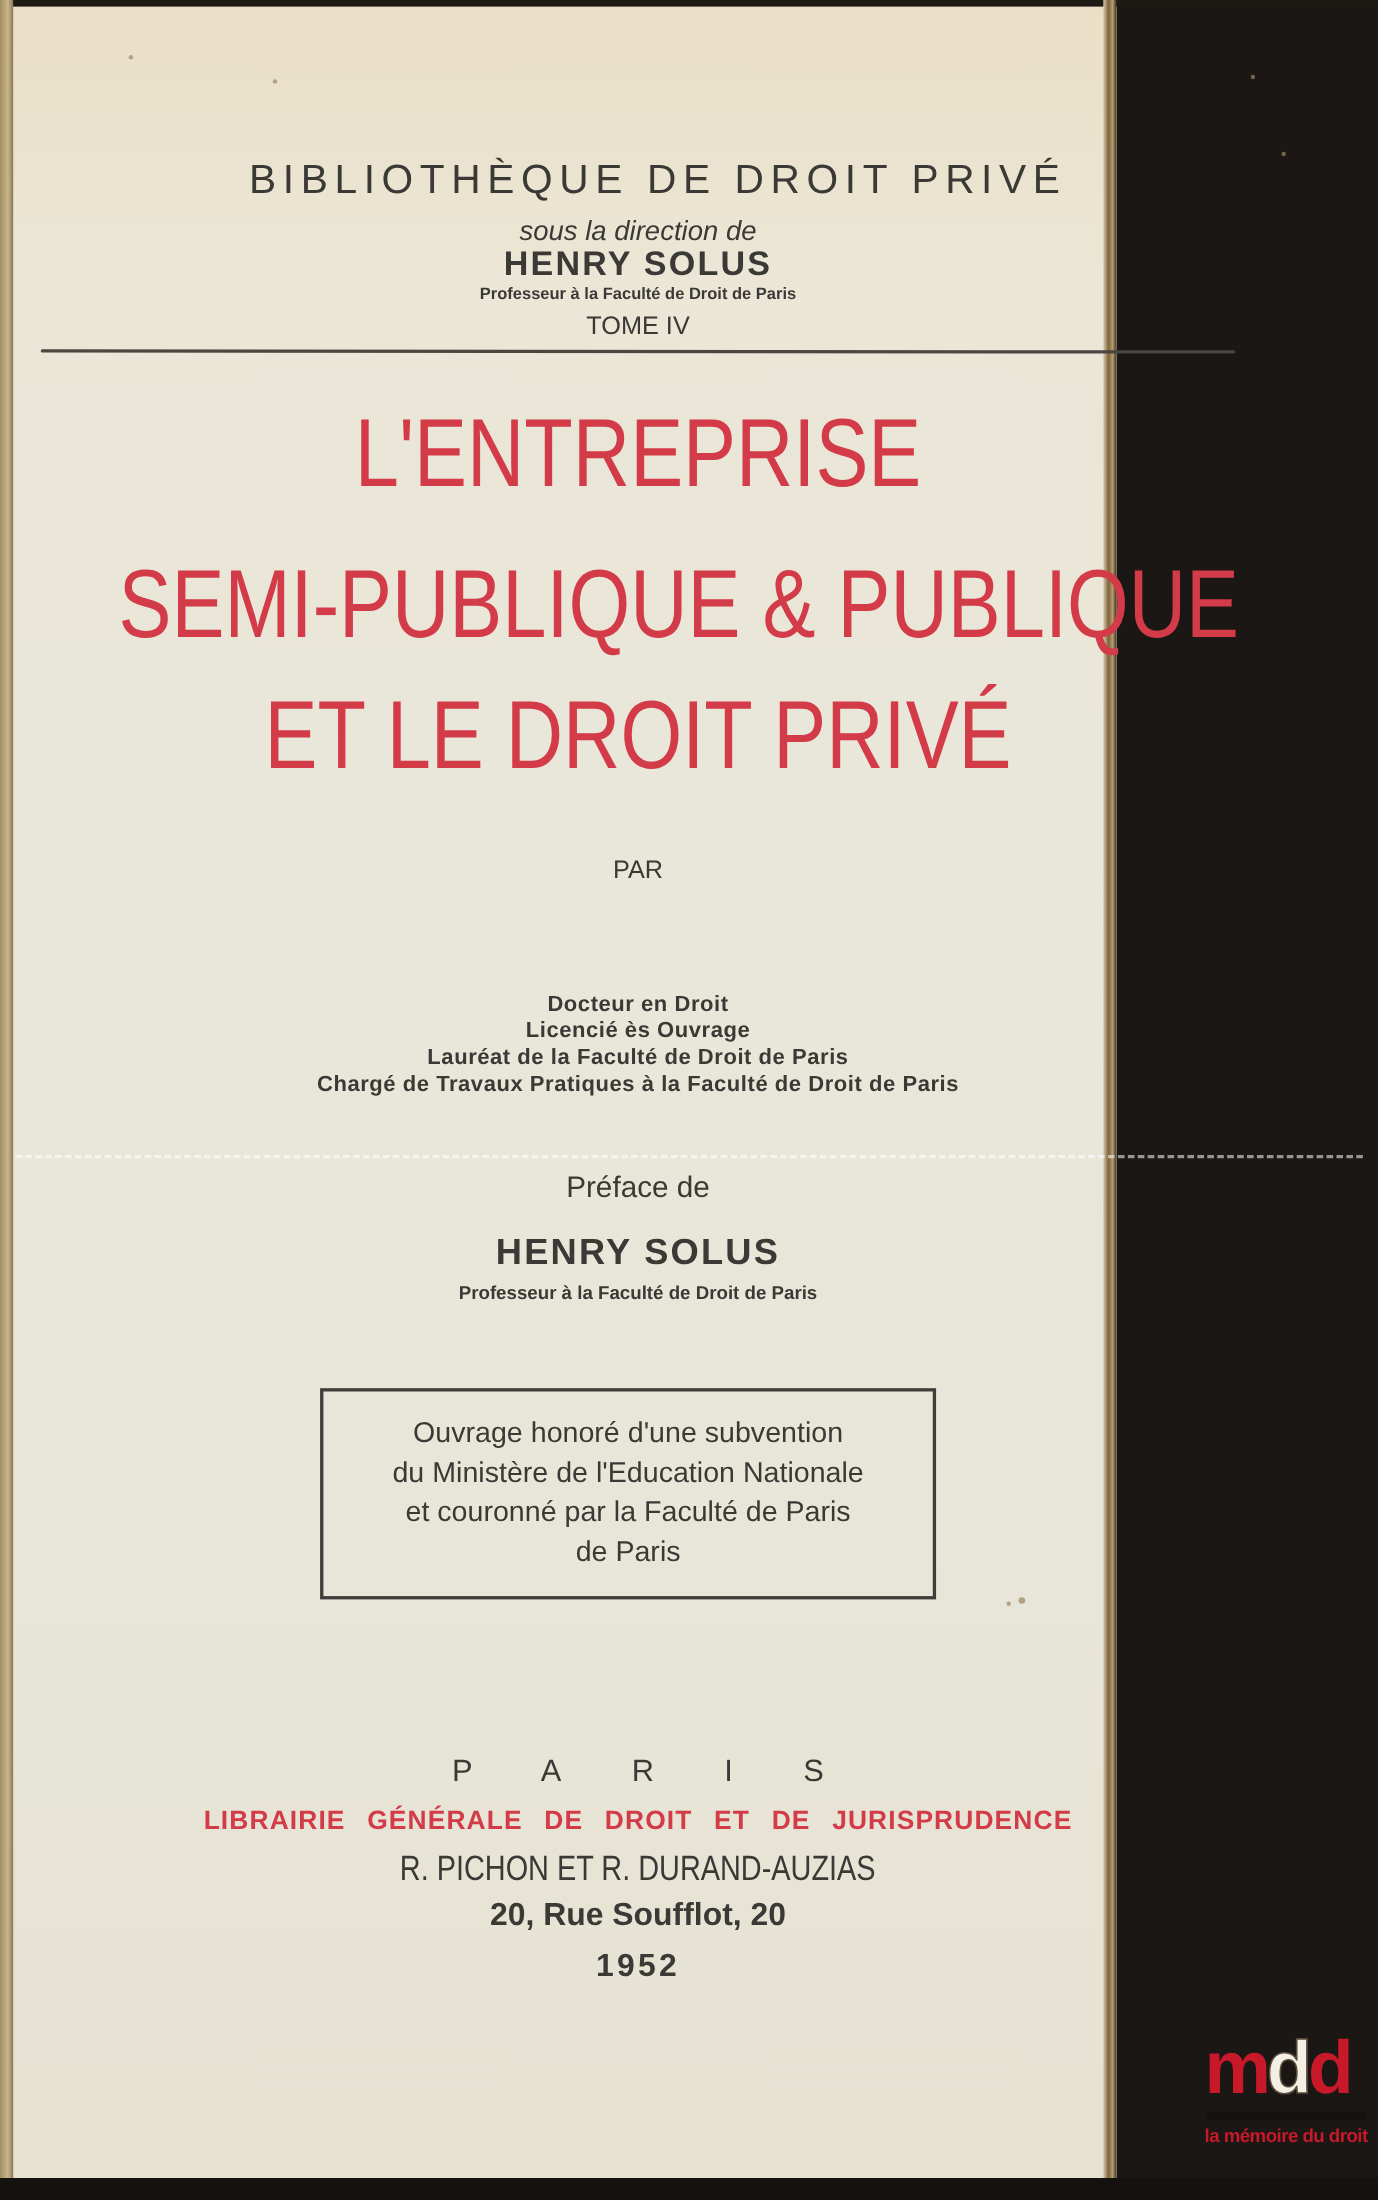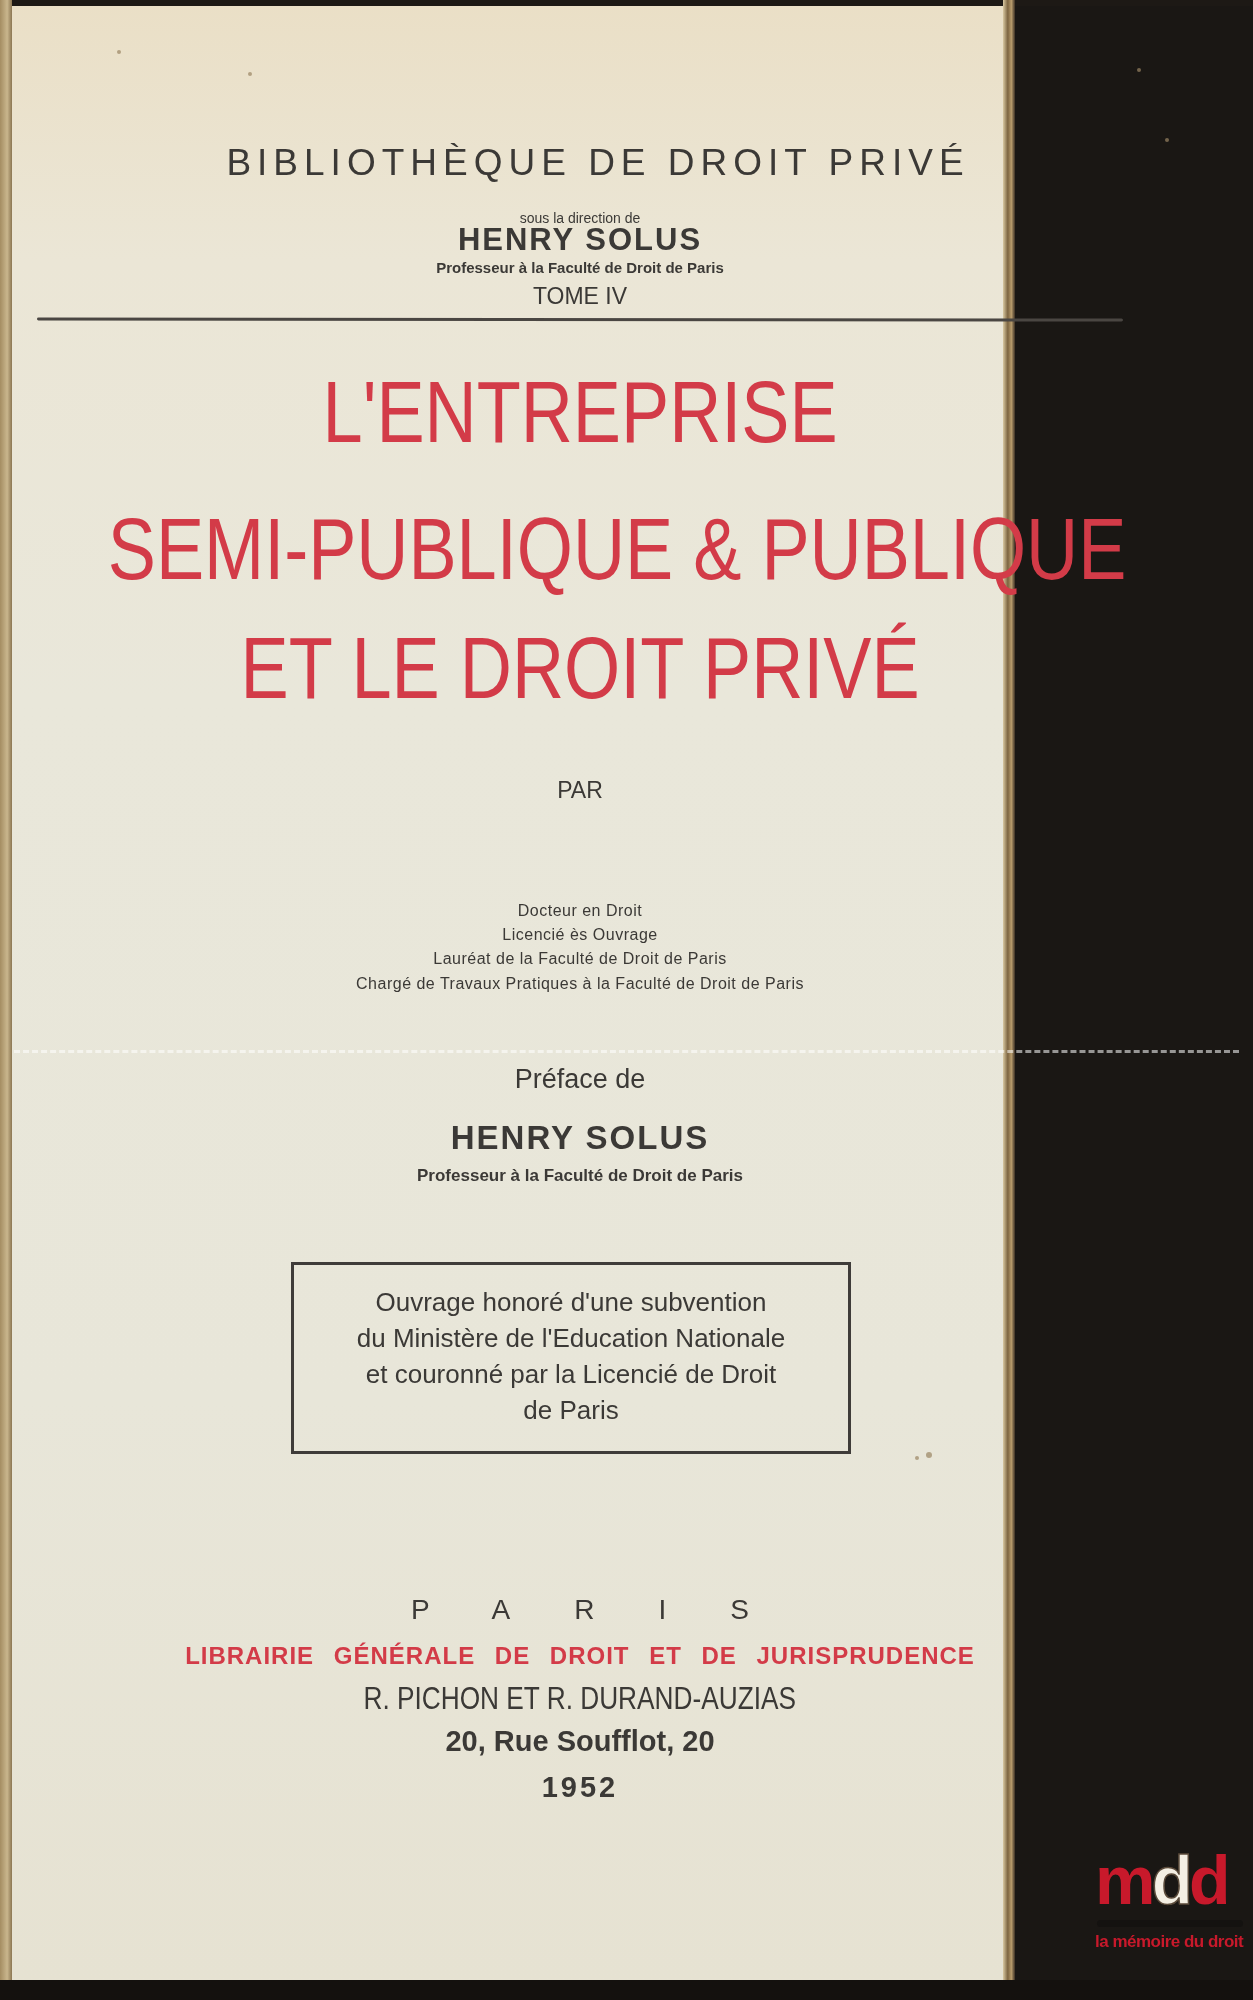--- a/index.html
+++ b/index.html
@@ -9,32 +9,32 @@
   .top-edge { position:absolute; left:0; top:0; width:1253px; height:6px; background:#1d1915; }
   .left-strip { position:absolute; left:0; top:0; width:12px; height:1982px; background:linear-gradient(90deg,#a48d62,#c9b68d 60%,#8b7652); }
   .right-strip { position:absolute; right:0; top:0; width:12px; height:1982px; background:linear-gradient(90deg,#d9c9a2,#7c6440 40%,#b89c6c 70%,#3c3024); }
   .bottom-band { position:absolute; left:0; top:1980px; width:1253px; height:20px; background:#14110e; }
   .crease { position:absolute; left:14px; top:1050px; width:1225px; height:0; border-top:3px dashed rgba(255,255,255,0.55); }
   .line { position:absolute; left:0; width:1253px; text-align:center; color:#3a3836; white-space:nowrap; }
   .dark { color:#3b3936; }
   .red { color:#d33b48; }
   .condensed { display:inline-block; transform:scaleX(0.82); transform-origin:center; }
   .series-title { top:142px; font-size:37px; letter-spacing:6px; left:0; width:1196px; }
-  .series-sub { top:210px; font-size:14px; width:1160px; }
+  .series-sub { top:196px; font-size:25px; width:1160px;font-style:italic; }
   .series-editor { top:222px; font-size:31px; letter-spacing:2px; font-weight:bold; width:1160px; }
   .series-editor-title { top:259px; font-size:15px; font-weight:bold; width:1160px; }
   .series-tome { top:283px; font-size:23px; width:1160px; }
   .rule { position:absolute; left:37px; top:318px; width:1086px; height:3px; background:#4a4642; border-radius:2px; transform:rotate(0.05deg); }
   .title-line { font-size:88px; line-height:88px; width:1160px; }
   .title-1 { top:368px; }
   .title-2 { top:505px; left:-4px; width:1166px; }
   .title-3 { top:624px; }
   .par { top:777px; font-size:23px; width:1160px; }
   .author { top:834px; font-size:48px; letter-spacing:1px; width:1160px; }
-  .qual { font-size:16px; font-weight:normal; width:1160px; letter-spacing:0.5px; }
+  .qual { font-size:20px; font-weight:bold; width:1160px; letter-spacing:0.5px; }
   .preface { top:1064px; font-size:27px; width:1160px; }
   .pref-name { top:1119px; font-size:33px; font-weight:bold; letter-spacing:2px; width:1160px; }
   .pref-title { top:1166px; font-size:17px; font-weight:bold; width:1160px; }
   .box { position:absolute; left:291px; top:1262px; width:554px; height:186px; border:3px solid #3f3c39; }
   .box-line { position:absolute; left:0; width:554px; text-align:center; font-size:26px; color:#3b3936; white-space:nowrap; }
   .paris { top:1594px; font-size:28px; letter-spacing:64px; width:1160px; padding-left:64px; box-sizing:border-box; }
   .publisher { top:1642px; font-size:24px; font-weight:bold; letter-spacing:1px; word-spacing:12px; width:1160px; }
   .printers { top:1680px; font-size:32px; width:1160px; }
   .address { top:1725px; font-size:29px; font-weight:bold; width:1160px; }
   .year { top:1771px; font-size:29px; font-weight:bold; letter-spacing:3px; width:1160px; }
@@ -80,21 +80,21 @@
   <div class="line dark qual" style="top:950px">Lauréat de la Faculté de Droit de Paris</div>
   <div class="line dark qual" style="top:975px">Chargé de Travaux Pratiques à la Faculté de Droit de Paris</div>
 
   <div class="line dark preface">Préface de</div>
   <div class="line dark pref-name">HENRY SOLUS</div>
   <div class="line dark pref-title">Professeur à la Faculté de Droit de Paris</div>
 
   <div class="box">
     <div class="box-line" style="top:22px">Ouvrage honoré d'une subvention</div>
     <div class="box-line" style="top:58px">du Ministère de l'Education Nationale</div>
-    <div class="box-line" style="top:94px">et couronné par la Licencié de Droit</div>
+    <div class="box-line" style="top:94px">et couronné par la Faculté de Paris</div>
     <div class="box-line" style="top:130px">de Paris</div>
   </div>
 
   <div class="line dark paris">PARIS</div>
   <div class="line red publisher">LIBRAIRIE GÉNÉRALE DE DROIT ET DE JURISPRUDENCE</div>
   <div class="line dark printers"><span class="condensed">R. PICHON ET R. DURAND-AUZIAS</span></div>
   <div class="line dark address">20, Rue Soufflot, 20</div>
   <div class="line dark year">1952</div>
 
   <div class="logo">

